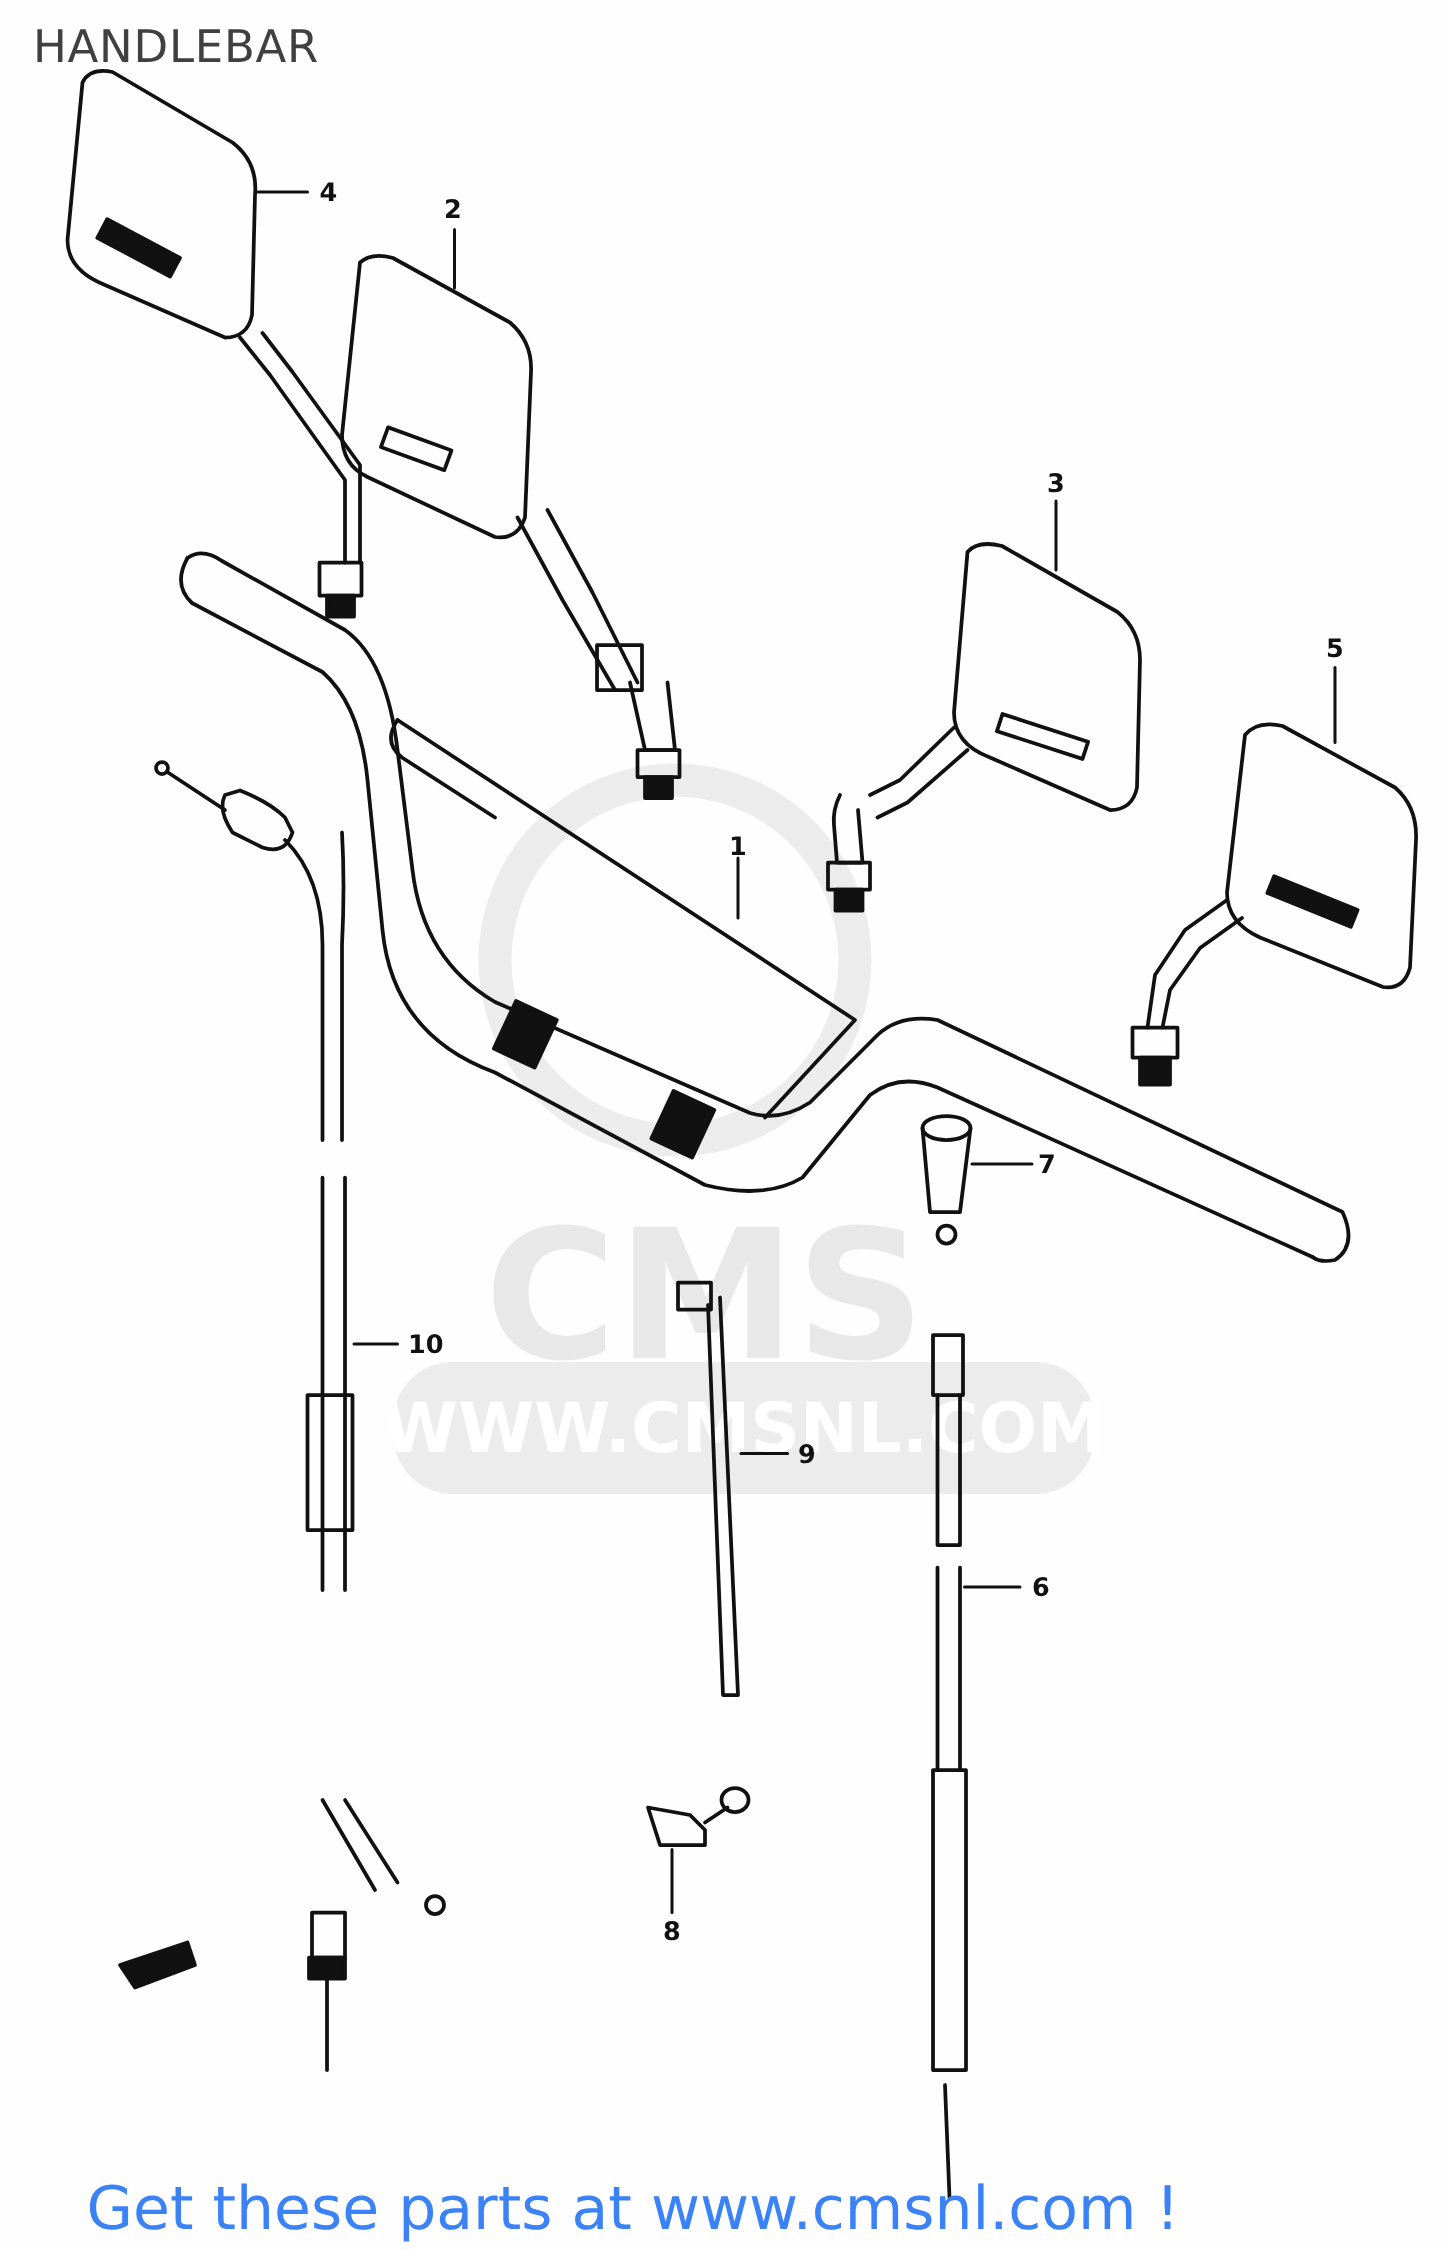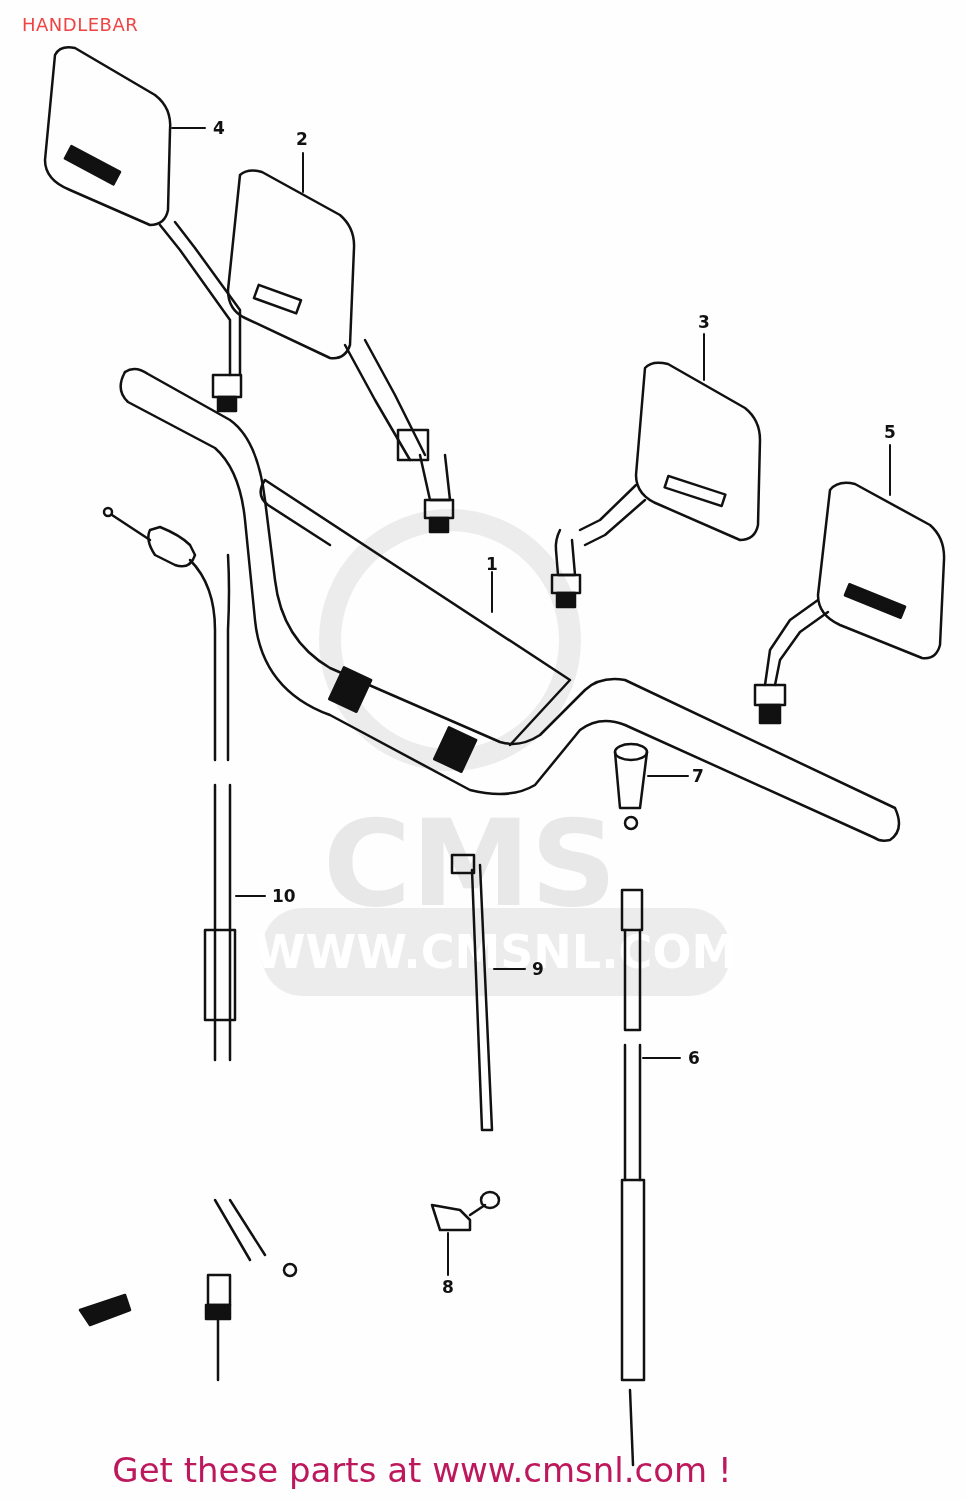--- a/index.html
+++ b/index.html
@@ -1,18 +1,18 @@
 <!DOCTYPE html>
 <html><head>
 <meta charset="utf-8">
 <style>
   html,body{margin:0;padding:0;background:#fefefe;}
   body{width:966px;height:1500px;position:relative;overflow:hidden;font-family:"DejaVu Sans","Liberation Sans",sans-serif;}
-  .title{position:absolute;left:22px;top:14px;font-size:18px;color:#ef4444;letter-spacing:0.5px;}
-  .footer{position:absolute;left:0;width:844px;top:1450px;text-align:center;font-size:34px;color:#be185d;font-family:"DejaVu Sans","Liberation Sans",sans-serif;}
+  .title{position:absolute;left:22px;top:14px;font-size:30px;color:#404040;letter-spacing:0.5px;}
+  .footer{position:absolute;left:0;width:844px;top:1450px;text-align:center;font-size:40px;color:#3b82f6;font-family:"DejaVu Sans","Liberation Sans",sans-serif;}
   svg.diagram{position:absolute;left:0;top:0;}
   .lbl{font-family:"DejaVu Sans","Liberation Sans",sans-serif;font-weight:bold;font-size:17px;fill:#111;}
   .wm{font-family:"DejaVu Sans","Liberation Sans",sans-serif;font-weight:bold;fill:#e8e8e8;}
 </style>
 </head>
 <body>
 
 <div class="title">HANDLEBAR</div>
 
 <svg class="diagram" width="966" height="1500" viewBox="0 0 966 1500">

